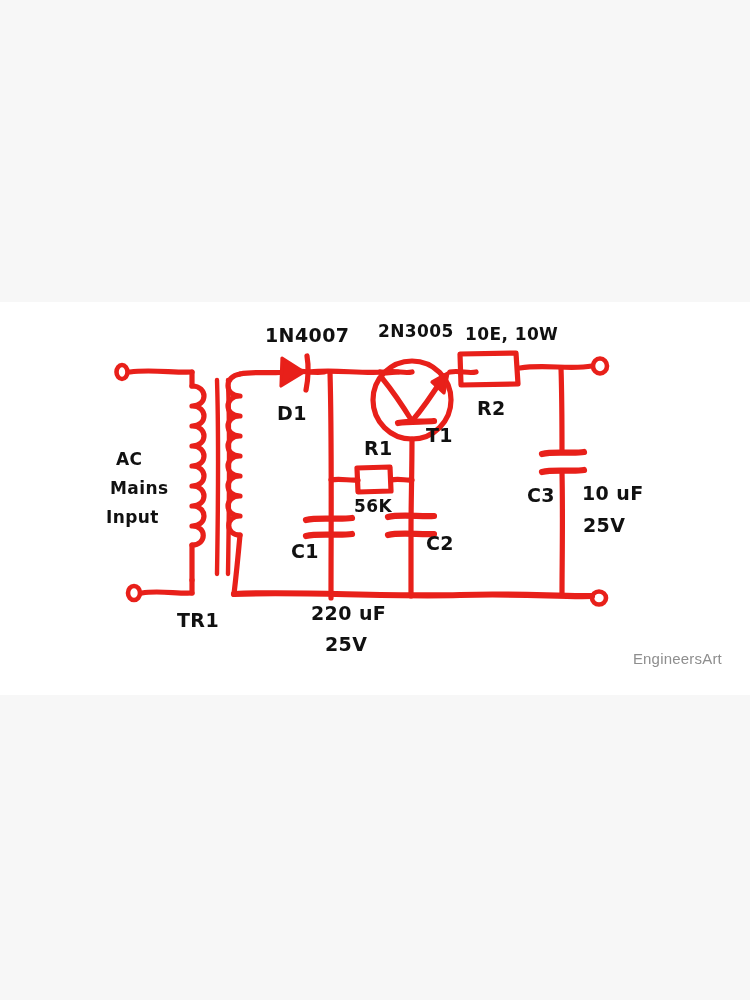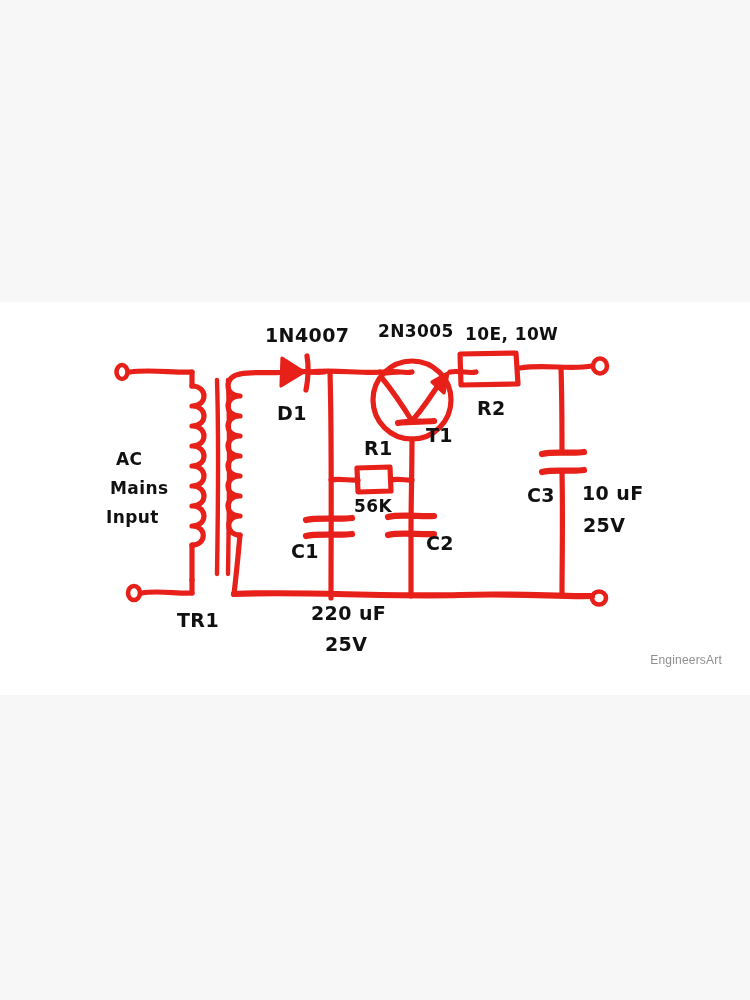--- a/index.html
+++ b/index.html
@@ -79,21 +79,21 @@
     font-weight: bold;
     fill: #111111;
     font-size: 19px;
     letter-spacing: 0.4px;
   }
   #watermark {
     position: absolute;
     right: 28px;
     bottom: 28px;
     font-family: "Liberation Sans", sans-serif;
-    font-size: 12px;
+    font-size: 15px;
     color: #8e8e8e;
     letter-spacing: 0.2px;
     text-shadow: 0.5px 0.5px 0 #ffffff;
     user-select: none;
   }
 </style>
 </head>
 <body>
 
 <div id="page">

